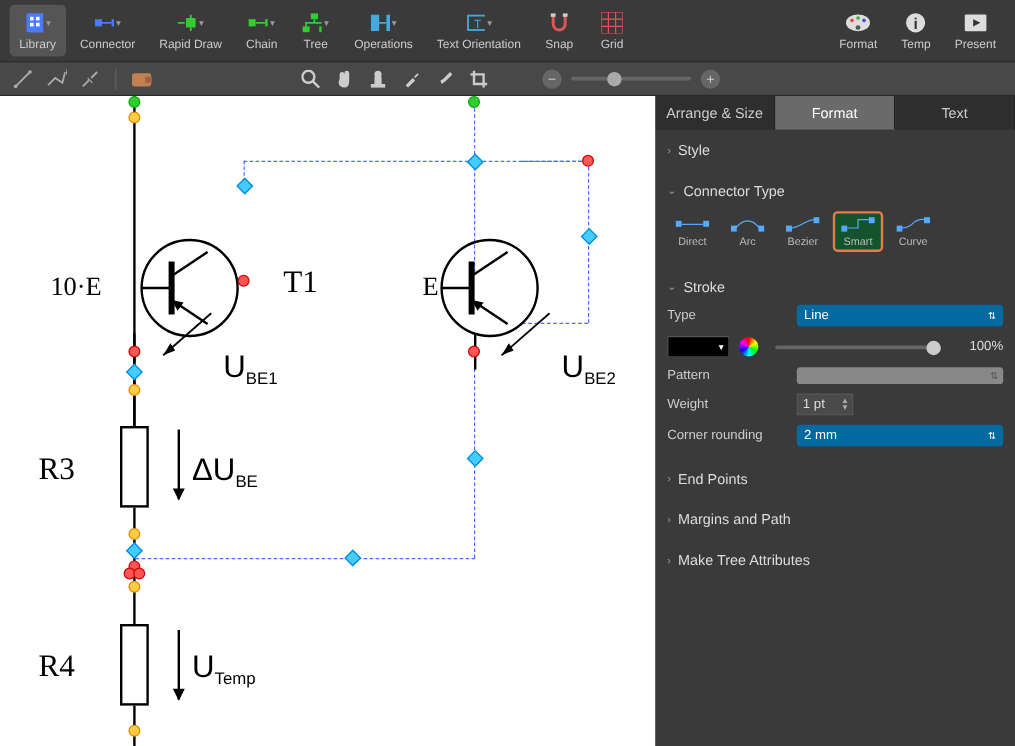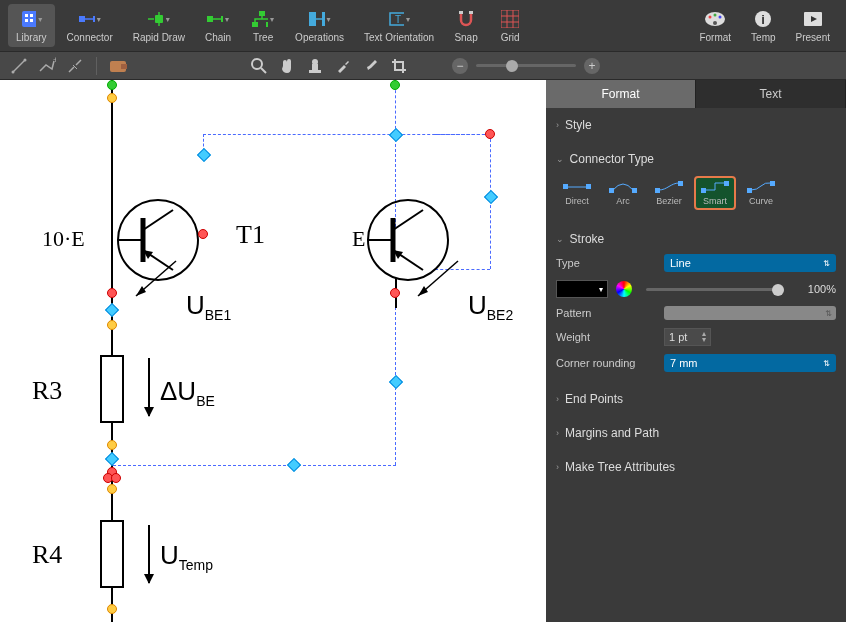--- a/index.html
+++ b/index.html
@@ -356,20 +356,21 @@
     <div class="dot red" style="left:111px; top:393px;"></div>
     <div class="dot orange" style="left:107px; top:404px;"></div>
     <div class="dot orange" style="left:107px; top:524px;"></div>
     <div class="dot blue" style="left:289px; top:380px;"></div>
     <div class="dot blue" style="left:391px; top:297px;"></div>
     <div class="dot blue" style="left:486px; top:112px;"></div>
   </div>
 
   <div class="inspector">
     <div class="inspector-tabs">
+      <div class="inspector-tab">Arrange &amp; Size</div>
       <div class="inspector-tab active">Format</div>
       <div class="inspector-tab">Text</div>
     </div>
     <div class="insp-section">
       <div class="insp-header">
           <span class="chev">›</span>
           <span>Style</span>
         </div>
     </div>
     <div class="insp-section">
@@ -454,21 +455,21 @@
             <span>1 pt</span>
             <span class="sp-arrows">
               <span>▴</span>
               <span>▾</span>
             </span>
           </div>
       </div>
       <div class="insp-row">
         <div class="insp-label">Corner rounding</div>
         <div class="insp-select">
-            <span>7 mm</span>
+            <span>2 mm</span>
             <span class="sel-arrows">⇅</span>
           </div>
       </div>
     </div>
     <div class="insp-section">
       <div class="insp-header">
           <span class="chev">›</span>
           <span>End Points</span>
         </div>
     </div>

